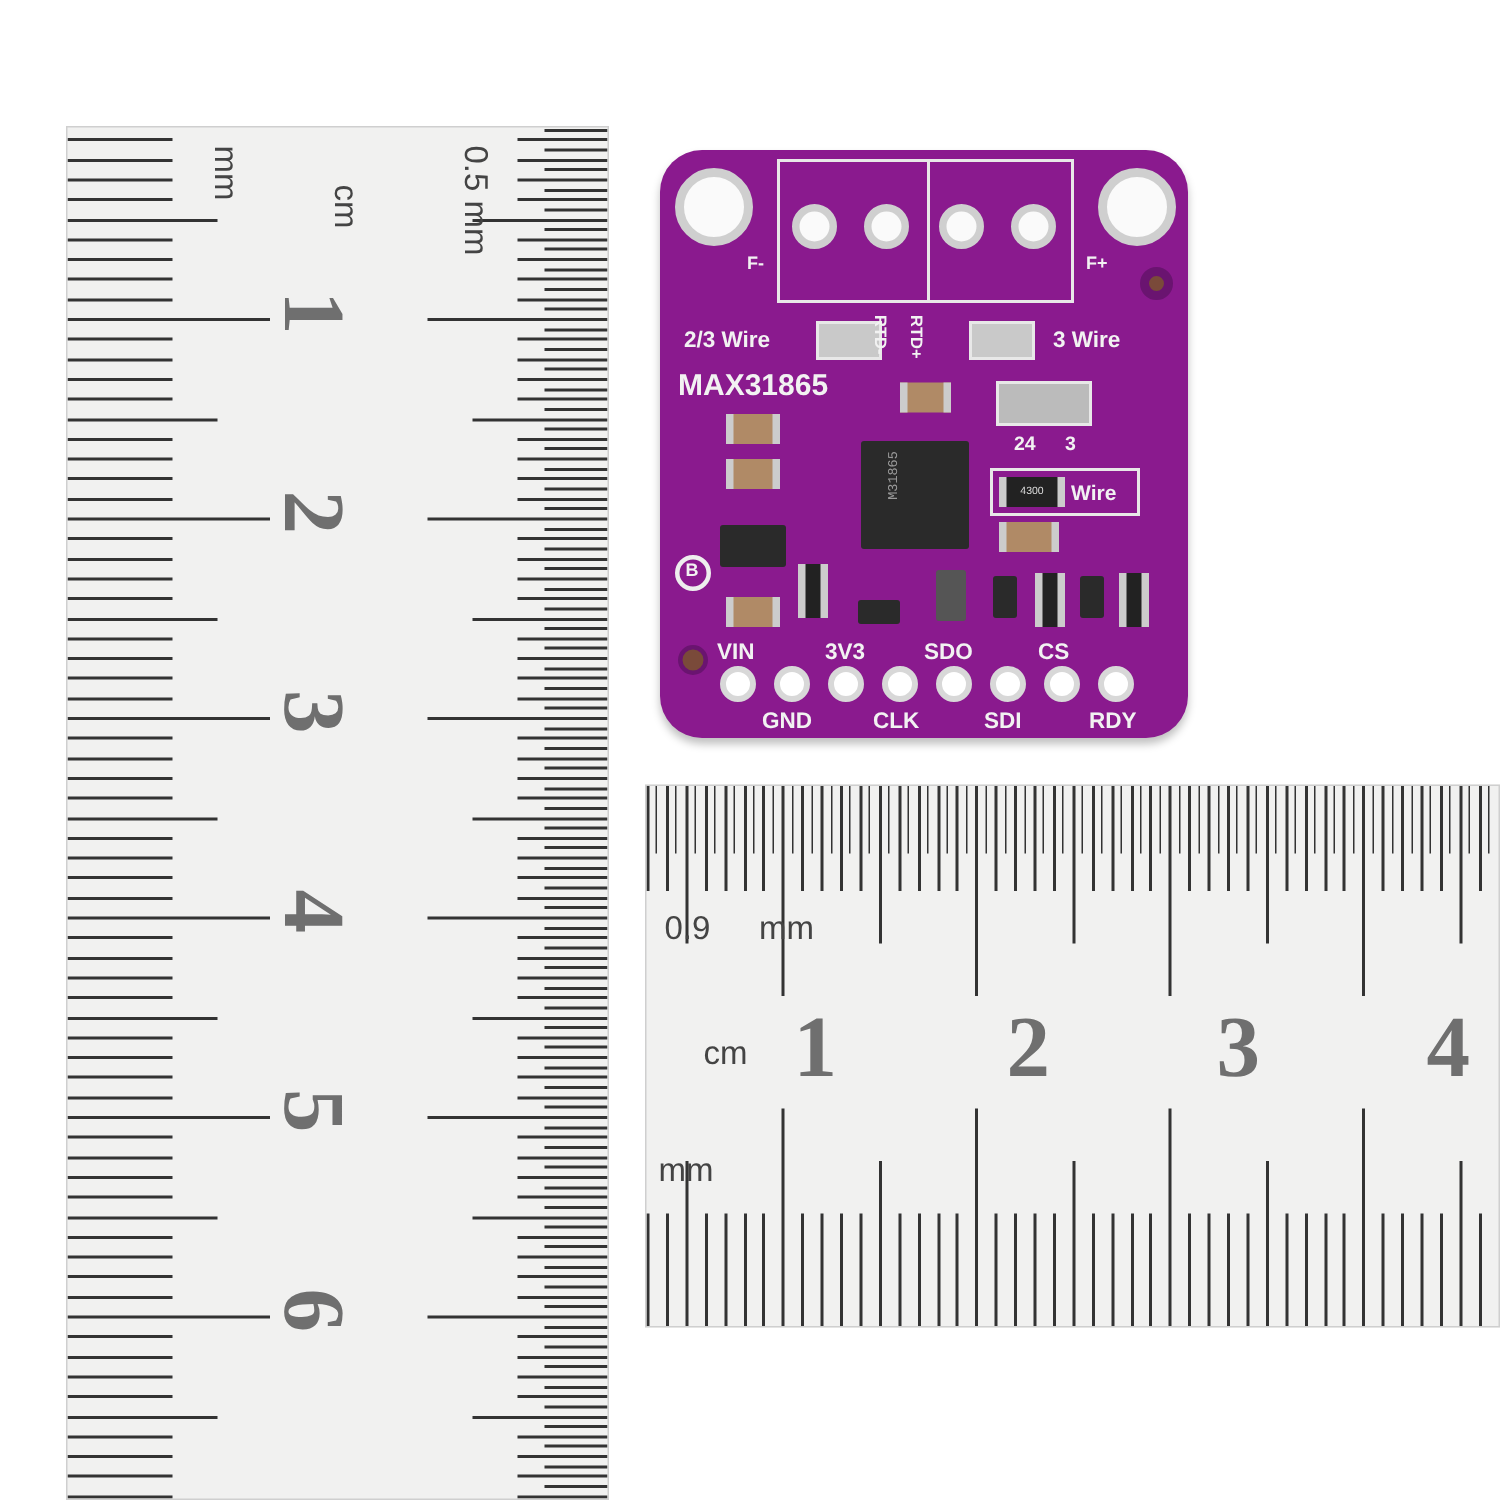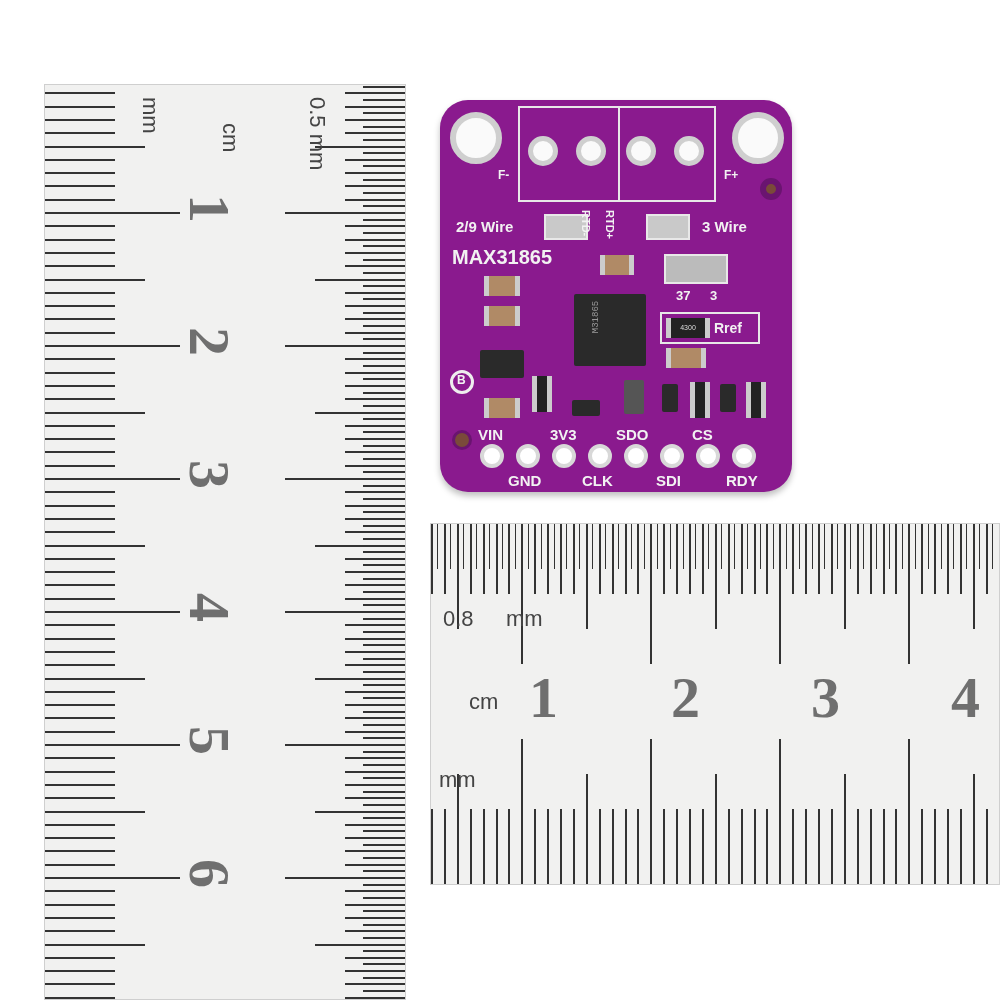--- a/index.html
+++ b/index.html
@@ -377,21 +377,21 @@
       <div class="tick" style="bottom: 0px; left: 528.9px; width: 2px; height: 75px;"></div>
       <div class="tick" style="top: 0px; left: 541.8px; width: 2px; height: 105px;"></div>
       <div class="tick" style="top: 0px; left: 548.2px; width: 1px; height: 45px;"></div>
       <div class="tick" style="bottom: 0px; left: 541.8px; width: 2px; height: 110px;"></div>
       <div class="tick" style="top: 0px; left: 554.7px; width: 2px; height: 70px;"></div>
       <div class="tick" style="top: 0px; left: 561.1px; width: 1px; height: 45px;"></div>
       <div class="tick" style="bottom: 0px; left: 554.7px; width: 2px; height: 75px;"></div>
       <div class="tick" style="top: 0px; left: 567.6px; width: 2px; height: 70px;"></div>
       <div class="tick" style="bottom: 0px; left: 567.6px; width: 2px; height: 75px;"></div>
     </div>
-  <div class="unit" style="left:12px;top:82px;">0.8</div>
+  <div class="unit" style="left:12px;top:82px;">0.9</div>
   <div class="unit" style="left:75px;top:82px;">mm</div>
   <div class="unit" style="left:38px;top:165px;">cm</div>
   <div class="unit" style="left:8px;top:243px;">mm</div>
   <div class="num" style="left:98px;top:140px;">1</div>
   <div class="num" style="left:240px;top:140px;">2</div>
   <div class="num" style="left:380px;top:140px;">3</div>
   <div class="num" style="left:520px;top:140px;">4</div>
 </div>
 
 <div id="pcb">
@@ -400,43 +400,43 @@
   <div class="silk" style="left:78px;top:6px;width:198px;height:96px;"></div>
   <div class="silk" style="left:178px;top:6px;width:0;height:96px;border-width:0 0 0 2px;"></div>
   <div class="hole" style="left:88px;top:36px;width:30px;height:30px;border-width:5px;"></div>
   <div class="hole" style="left:136px;top:36px;width:30px;height:30px;border-width:5px;"></div>
   <div class="hole" style="left:186px;top:36px;width:30px;height:30px;border-width:5px;"></div>
   <div class="hole" style="left:234px;top:36px;width:30px;height:30px;border-width:5px;"></div>
   <div class="lbl" style="left:58px;top:68px;font-size:12px;">F-</div>
   <div class="lbl" style="left:284px;top:68px;font-size:12px;">F+</div>
   <div class="hole" style="left:320px;top:78px;width:22px;height:22px;background:#7a4a3a;border-color:#6a1470;"></div>
 
-  <div class="lbl" style="left:16px;top:118px;">2/9 Wire</div>
+  <div class="lbl" style="left:16px;top:118px;">2/3 Wire</div>
   <div class="silk" style="left:104px;top:114px;width:44px;height:26px;background:#c9c9c9;"></div>
   <div class="lbl" style="left:152px;top:110px;font-size:11px;transform:rotate(90deg);transform-origin:left top;">RTD-</div>
   <div class="lbl" style="left:176px;top:110px;font-size:11px;transform:rotate(90deg);transform-origin:left top;">RTD+</div>
   <div class="silk" style="left:206px;top:114px;width:44px;height:26px;background:#c9c9c9;"></div>
   <div class="lbl" style="left:262px;top:118px;">3 Wire</div>
 
   <div class="lbl" style="left:12px;top:146px;font-size:20px;">MAX31865</div>
   <div class="cap" style="left:160px;top:155px;width:34px;height:20px;"></div>
   <div class="silk" style="left:224px;top:154px;width:64px;height:30px;background:#bbb;"></div>
-  <div class="lbl" style="left:236px;top:188px;font-size:13px;">37</div>
+  <div class="lbl" style="left:236px;top:188px;font-size:13px;">24</div>
   <div class="lbl" style="left:270px;top:188px;font-size:13px;">3</div>
 
   <div class="cap" style="left:44px;top:176px;width:36px;height:20px;"></div>
   <div class="cap" style="left:44px;top:206px;width:36px;height:20px;"></div>
 
   <div class="chip" style="left:134px;top:194px;width:72px;height:72px;">
     <div class="ic-text" style="left:6px;top:18px;"><span>M31865</span></div>
   </div>
 
   <div class="silk" style="left:220px;top:212px;width:100px;height:32px;"></div>
   <div class="res" style="left:226px;top:218px;width:44px;height:20px;line-height:20px;">4300</div>
-  <div class="lbl" style="left:274px;top:220px;font-size:14px;">Rref</div>
+  <div class="lbl" style="left:274px;top:220px;font-size:14px;">Wire</div>
   <div class="cap" style="left:226px;top:248px;width:40px;height:20px;"></div>
 
   <div class="chip" style="left:40px;top:250px;width:44px;height:28px;"></div>
   <div class="hole" style="left:10px;top:270px;width:24px;height:24px;border-width:3px;background:#8a1a8e;border-color:#eee;"></div>
   <div class="lbl" style="left:17px;top:273px;font-size:12px;">B</div>
   <div class="cap" style="left:44px;top:298px;width:36px;height:20px;"></div>
 
   <div class="res" style="left:92px;top:276px;width:20px;height:36px;"></div>
   <div class="chip" style="left:132px;top:300px;width:28px;height:16px;"></div>
   <div class="chip" style="left:184px;top:280px;width:20px;height:34px;background:#555;"></div>

